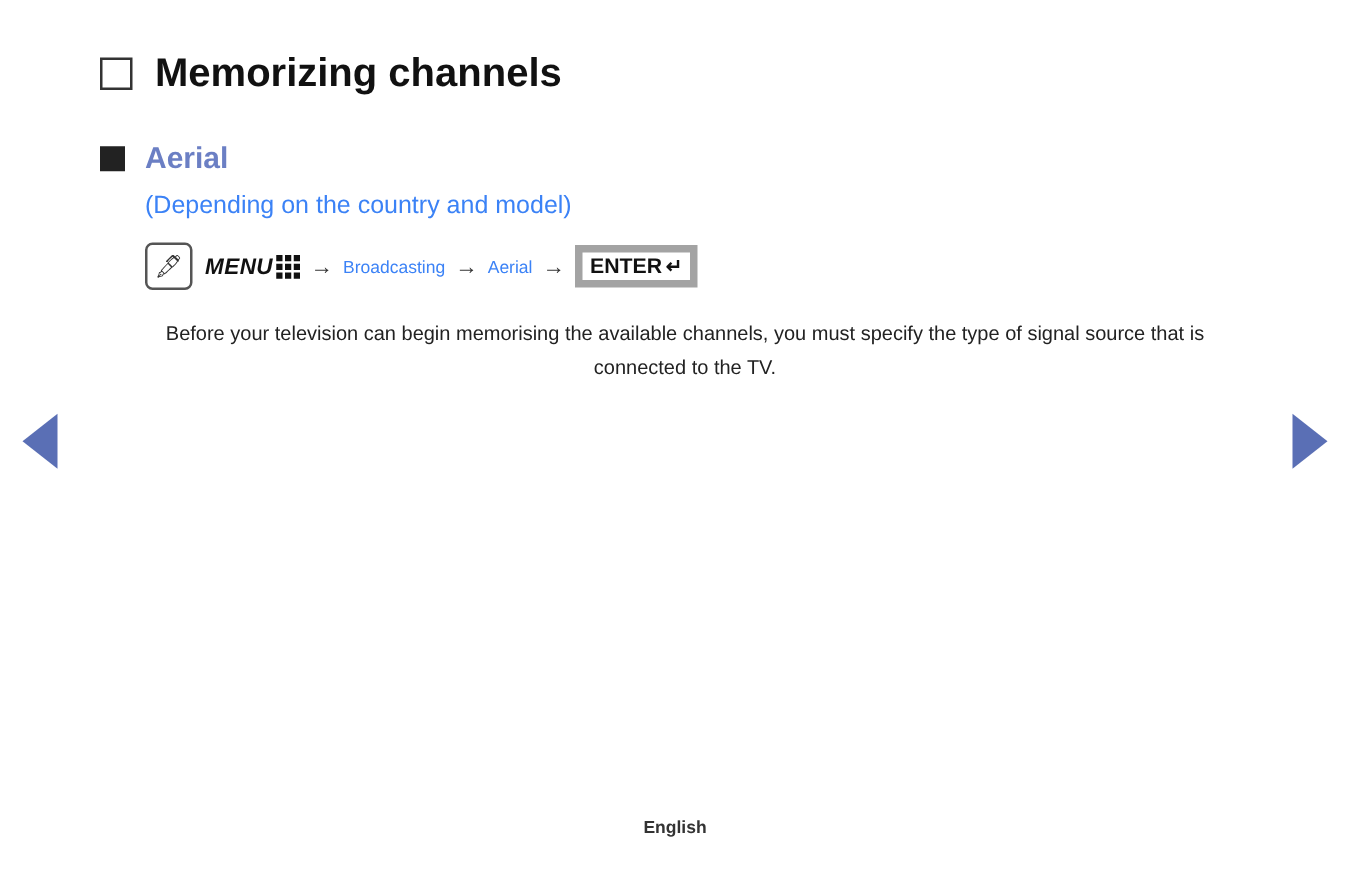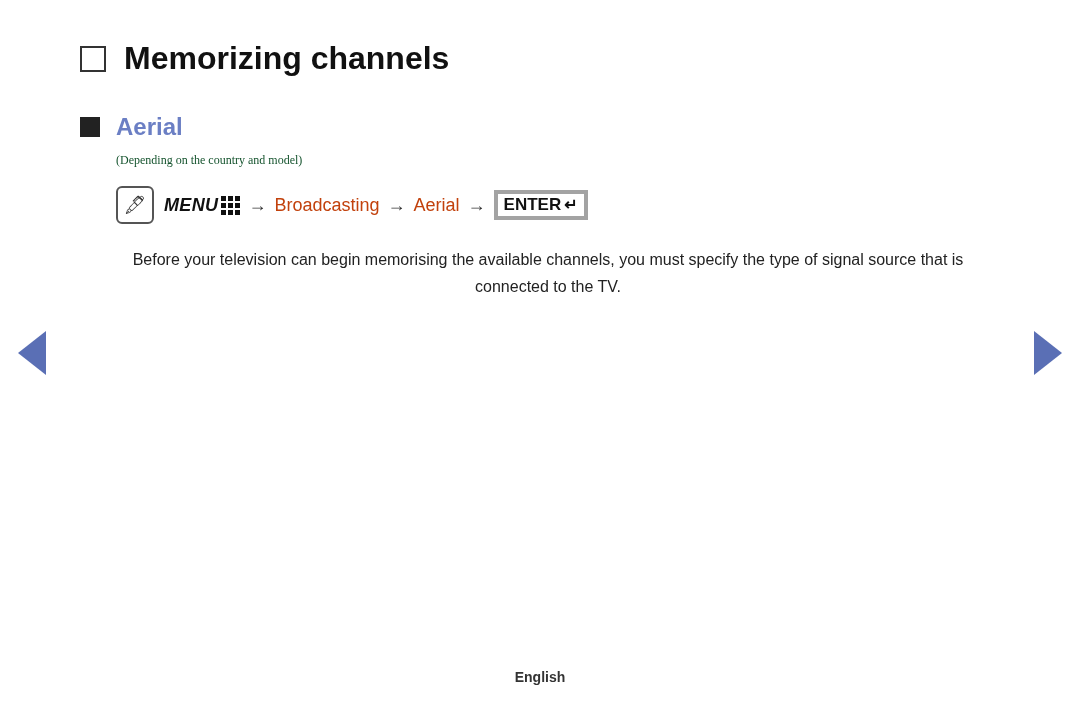--- a/index.html
+++ b/index.html
@@ -65,25 +65,24 @@
       flex-shrink: 0;
     }
 
     .section-title {
       font-size: 24px;
       font-weight: 600;
       color: #6b7fc4;
     }
 
     .subtitle-text {
-      font-size: 12px;
-      color: #14532d;
+      font-size: 20px;
+      color: #3b82f6;
       margin-left: 36px;
       margin-bottom: 18px;
-      font-family: Liberation Serif, serif;
     }
 
     .menu-path-row {
       display: flex;
       align-items: center;
       margin-left: 36px;
       margin-bottom: 22px;
       font-size: 18px;
     }
 
@@ -124,27 +123,27 @@
       background: #111;
     }
 
     .arrow-text {
       font-size: 18px;
       color: #333333;
       margin: 0 8px;
     }
 
     .blue-link {
-      color: #c2410c;
-      font-size: 18px;
+      color: #3b82f6;
+      font-size: 14px;
     }
 
     .enter-box {
       display: inline-flex;
-      border: 4px solid #a3a3a3;
+      border: 6px solid #a3a3a3;
       padding: 1px 6px;
       font-size: 17px;
       font-weight: 700;
       color: #111;
       vertical-align: middle;
     }
 
     .enter-arrow {
       font-size: 16px;
       margin-left: 3px;
@@ -181,21 +180,21 @@
       width: 0;
       height: 0;
       border-top: 22px solid transparent;
       border-bottom: 22px solid transparent;
       border-left: 28px solid #5a6fb5;
       cursor: pointer;
     }
 
     .footer-language {
       position: absolute;
-      bottom: 20px;
+      bottom: 36px;
       left: 50%;
       transform: translateX(-50%);
       font-size: 14px;
       font-weight: 700;
       color: #333;
     }
   </style>
 </head>
 <body>
 

